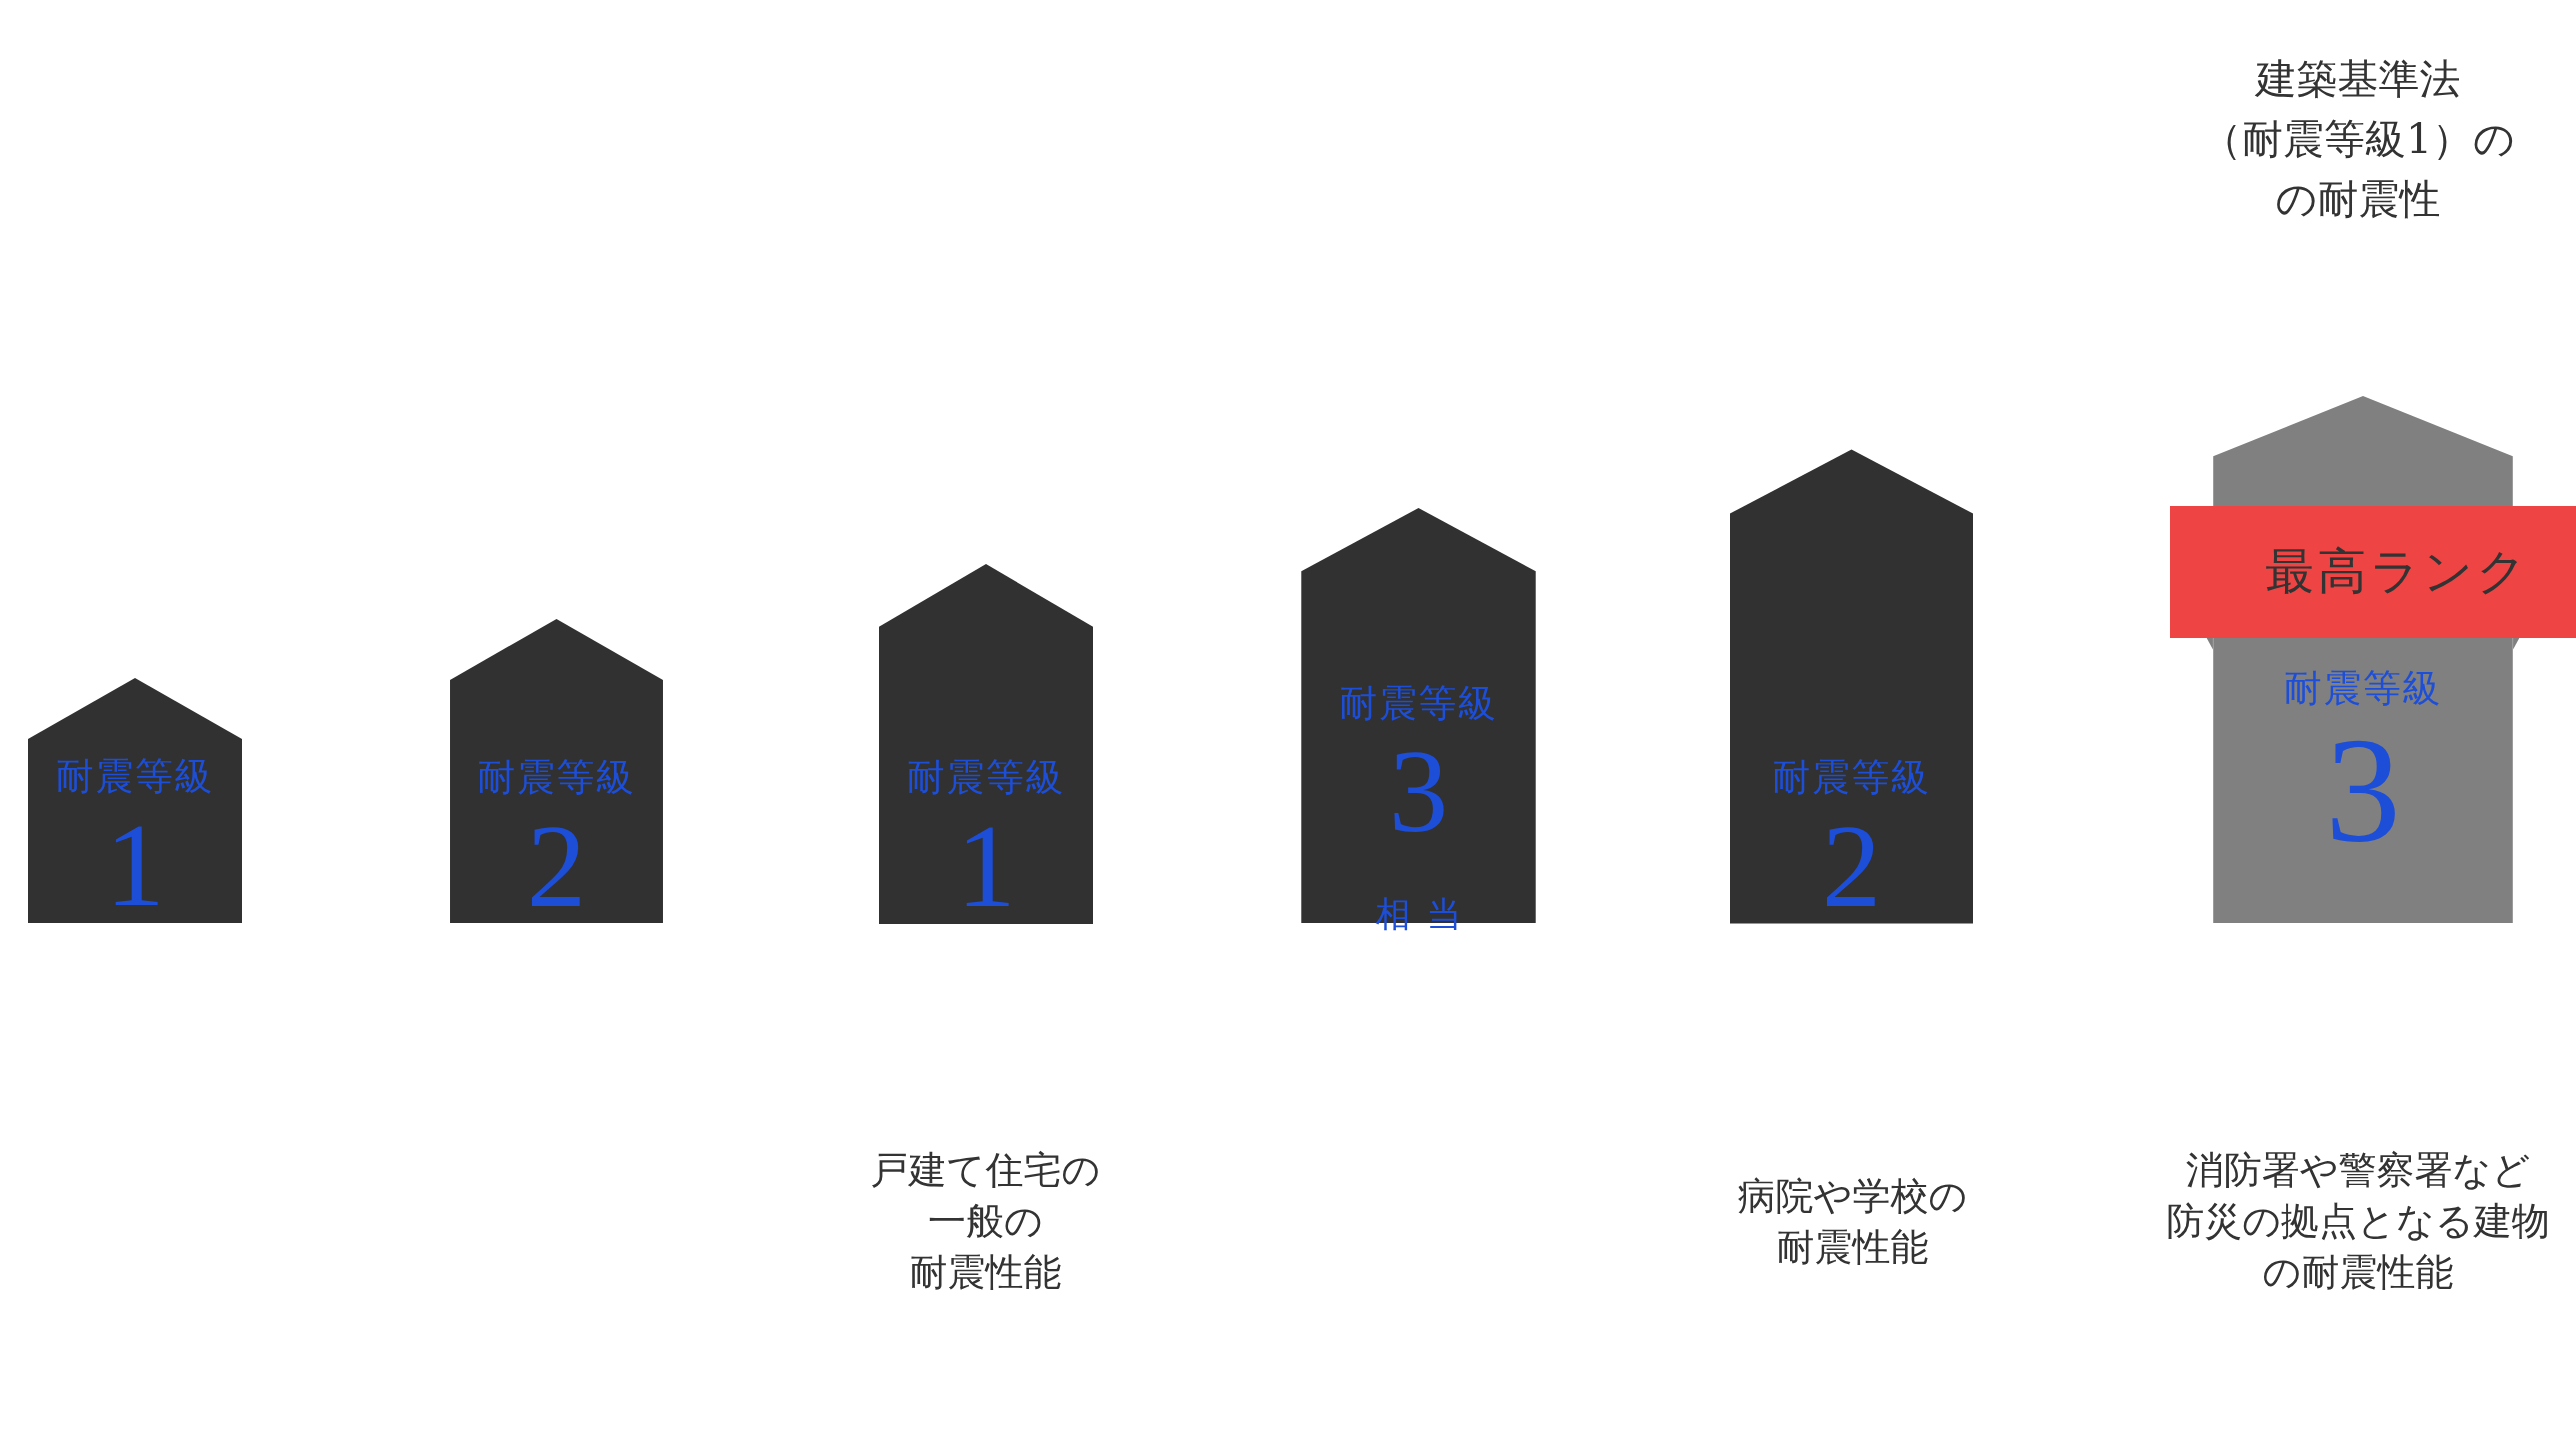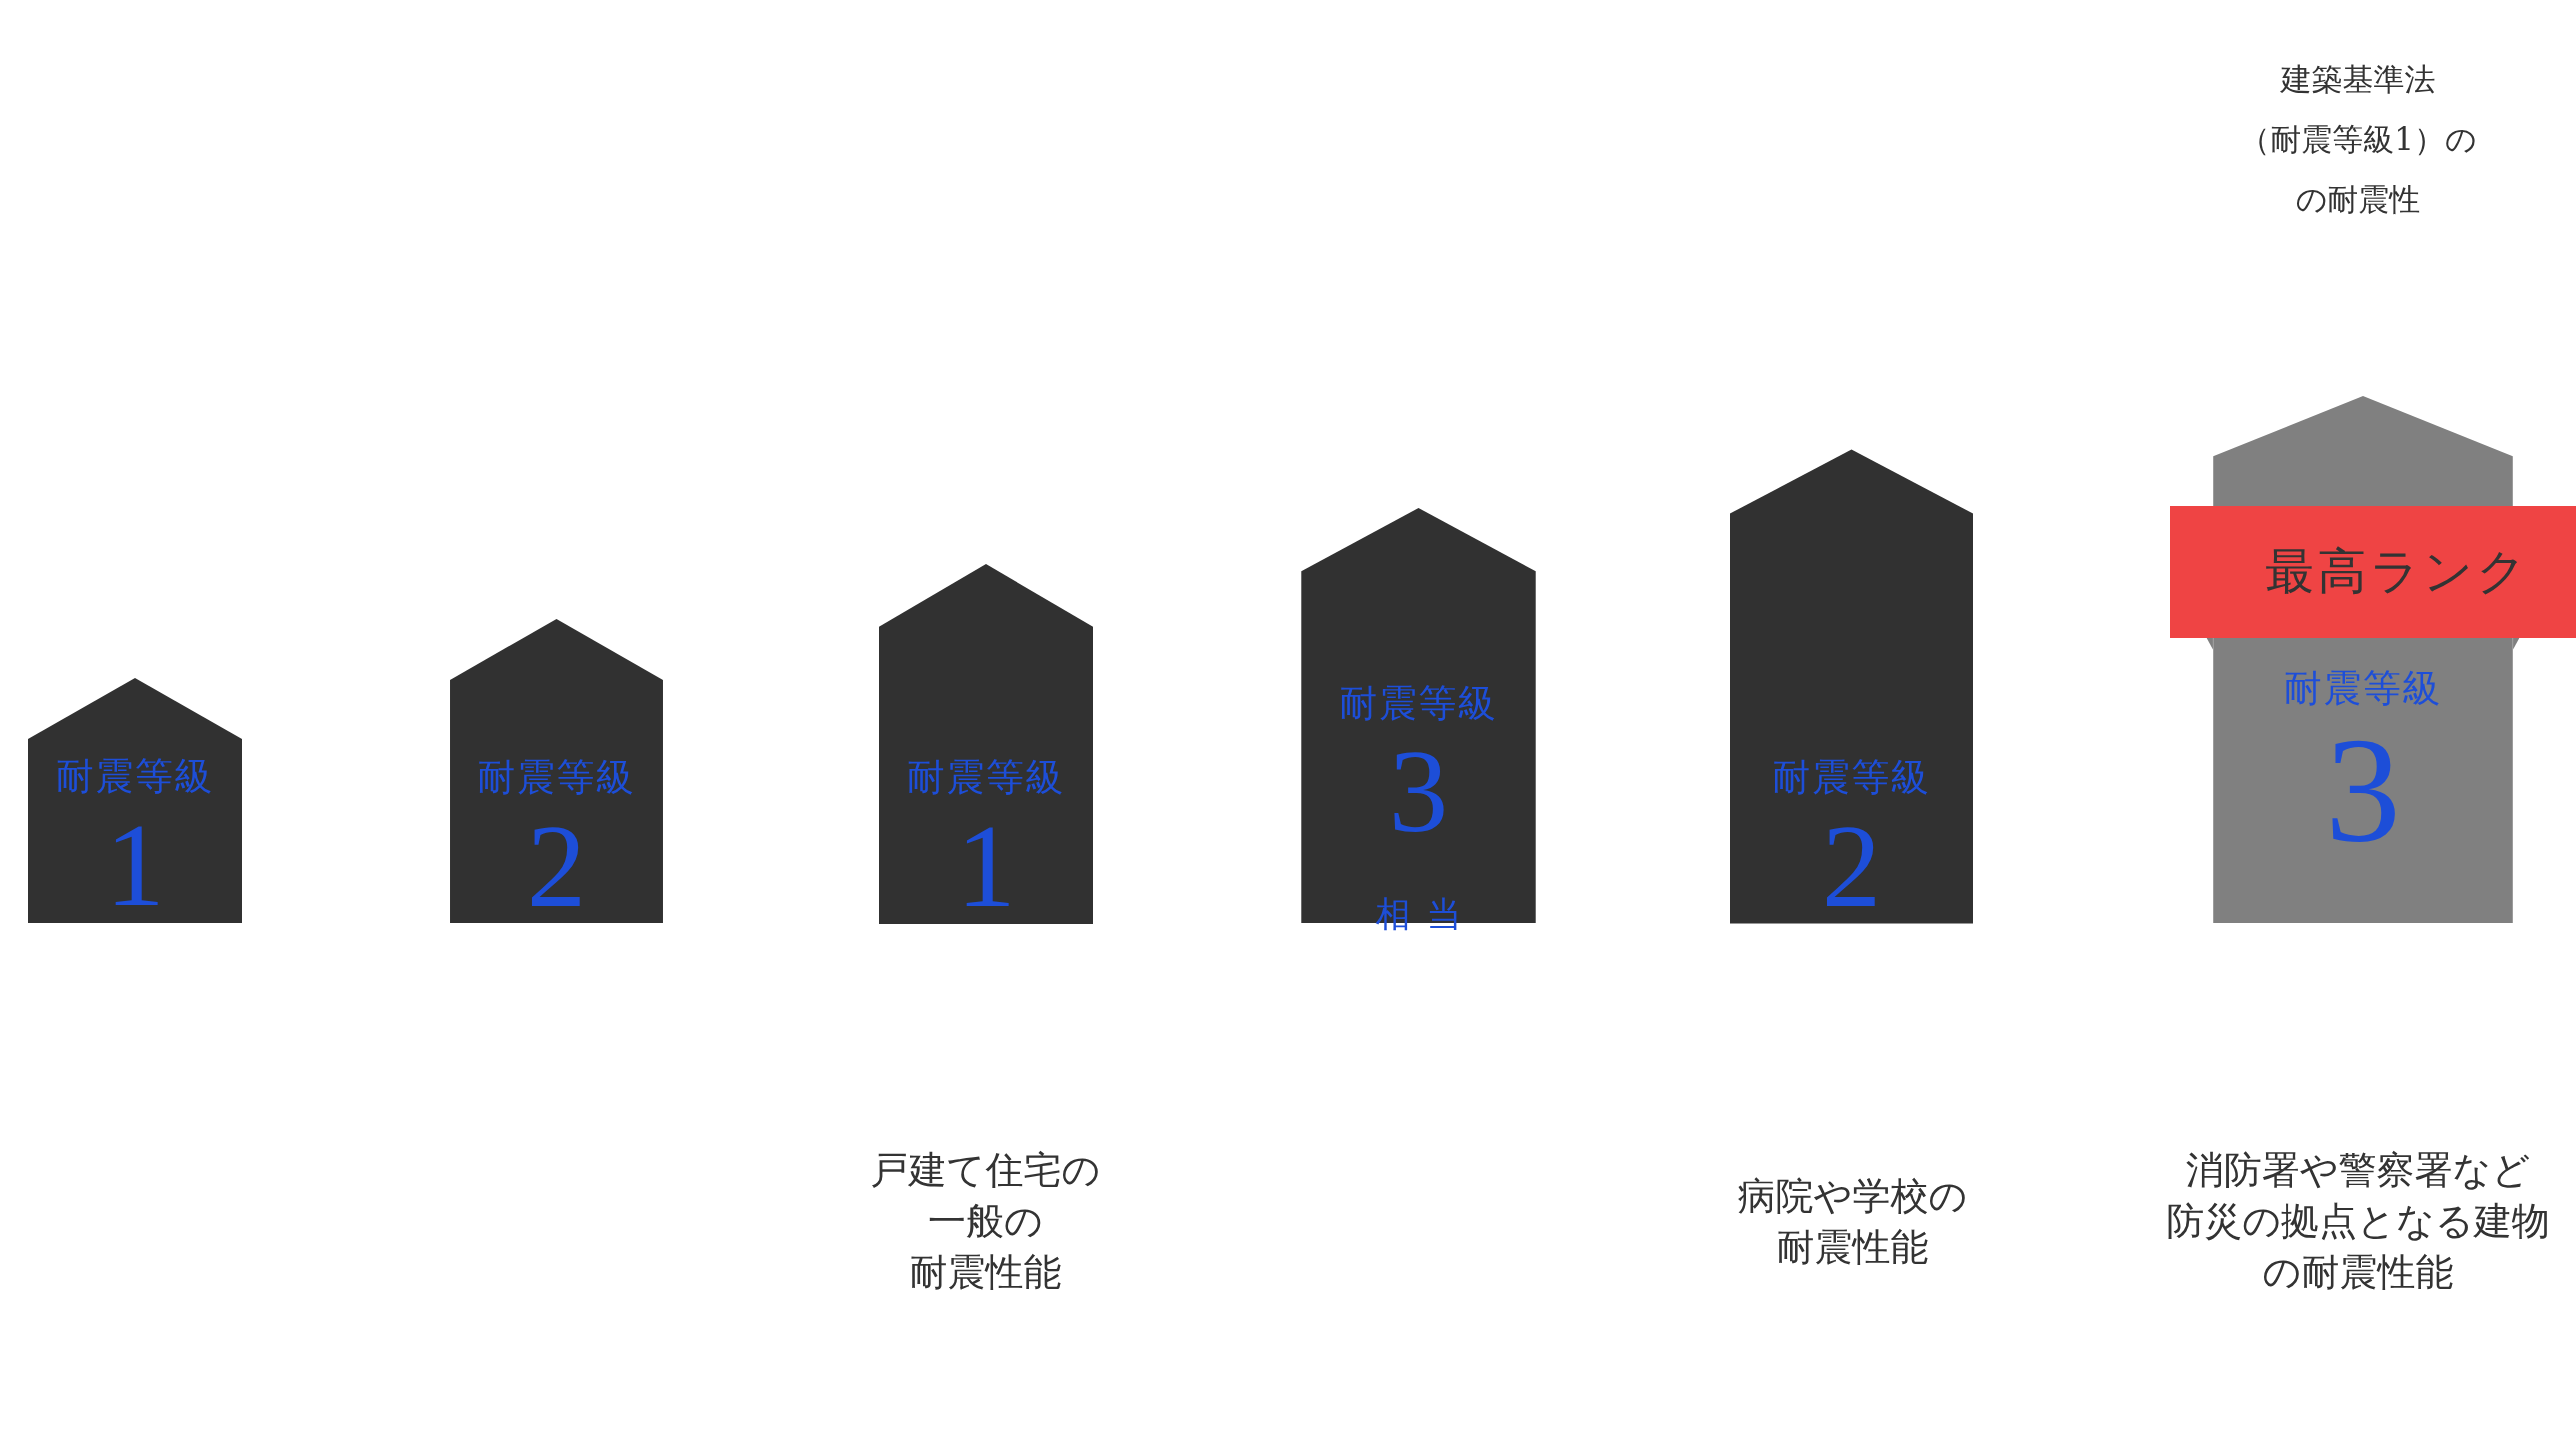--- a/index.html
+++ b/index.html
@@ -6,21 +6,21 @@
   body { width:2576px; height:1454px; position:relative; overflow:hidden;
          font-family:"DejaVu Serif","Liberation Serif",serif; color:#333333; }
   .house { position:absolute; }
   .house svg { position:absolute; left:0; top:0; }
   .house .content { position:absolute; left:0; right:0; text-align:center; color:#1d4ed8; }
   .label { font-size:38px; letter-spacing:1.6px; line-height:1; }
   .num { font-family:"Liberation Serif","DejaVu Serif",serif; font-size:119px; line-height:1; }
   .equiv { font-size:35px; letter-spacing:16px; display:inline-block; padding:0 3.2px 4.8px 19px; border-bottom:4px solid #ffffff; line-height:1.1;margin-top:40px; }
   .caption { position:absolute; text-align:center; font-size:38px; line-height:51px; color:#333333; white-space:nowrap; }
   .headline { position:absolute; left:2140px; width:436px; text-align:center; color:#333333; }
-  .headline .l1, .headline .l2, .headline .l4 { font-size:31px; line-height:60px; }
+  .headline .l1, .headline .l2, .headline .l4 { font-size:41px; line-height:60px; }
   .headline .big { font-family:"Liberation Serif","DejaVu Serif",serif; font-size:182px; font-weight:bold; line-height:151px; letter-spacing:-4.8px; }
   .headline .bai { font-size:55px; margin-left:8px; }
   .ribbon { position:absolute; left:2170px; top:506px; width:455px; height:132px; background:#ef4444;
             display:flex; align-items:center; justify-content:center; font-size:49px; letter-spacing:3.2px; color:#333333; }
 </style>
 </head>
 <body>
 
 <div class="headline" style="top:49px;">
   <div class="l1">建築基準法</div>

